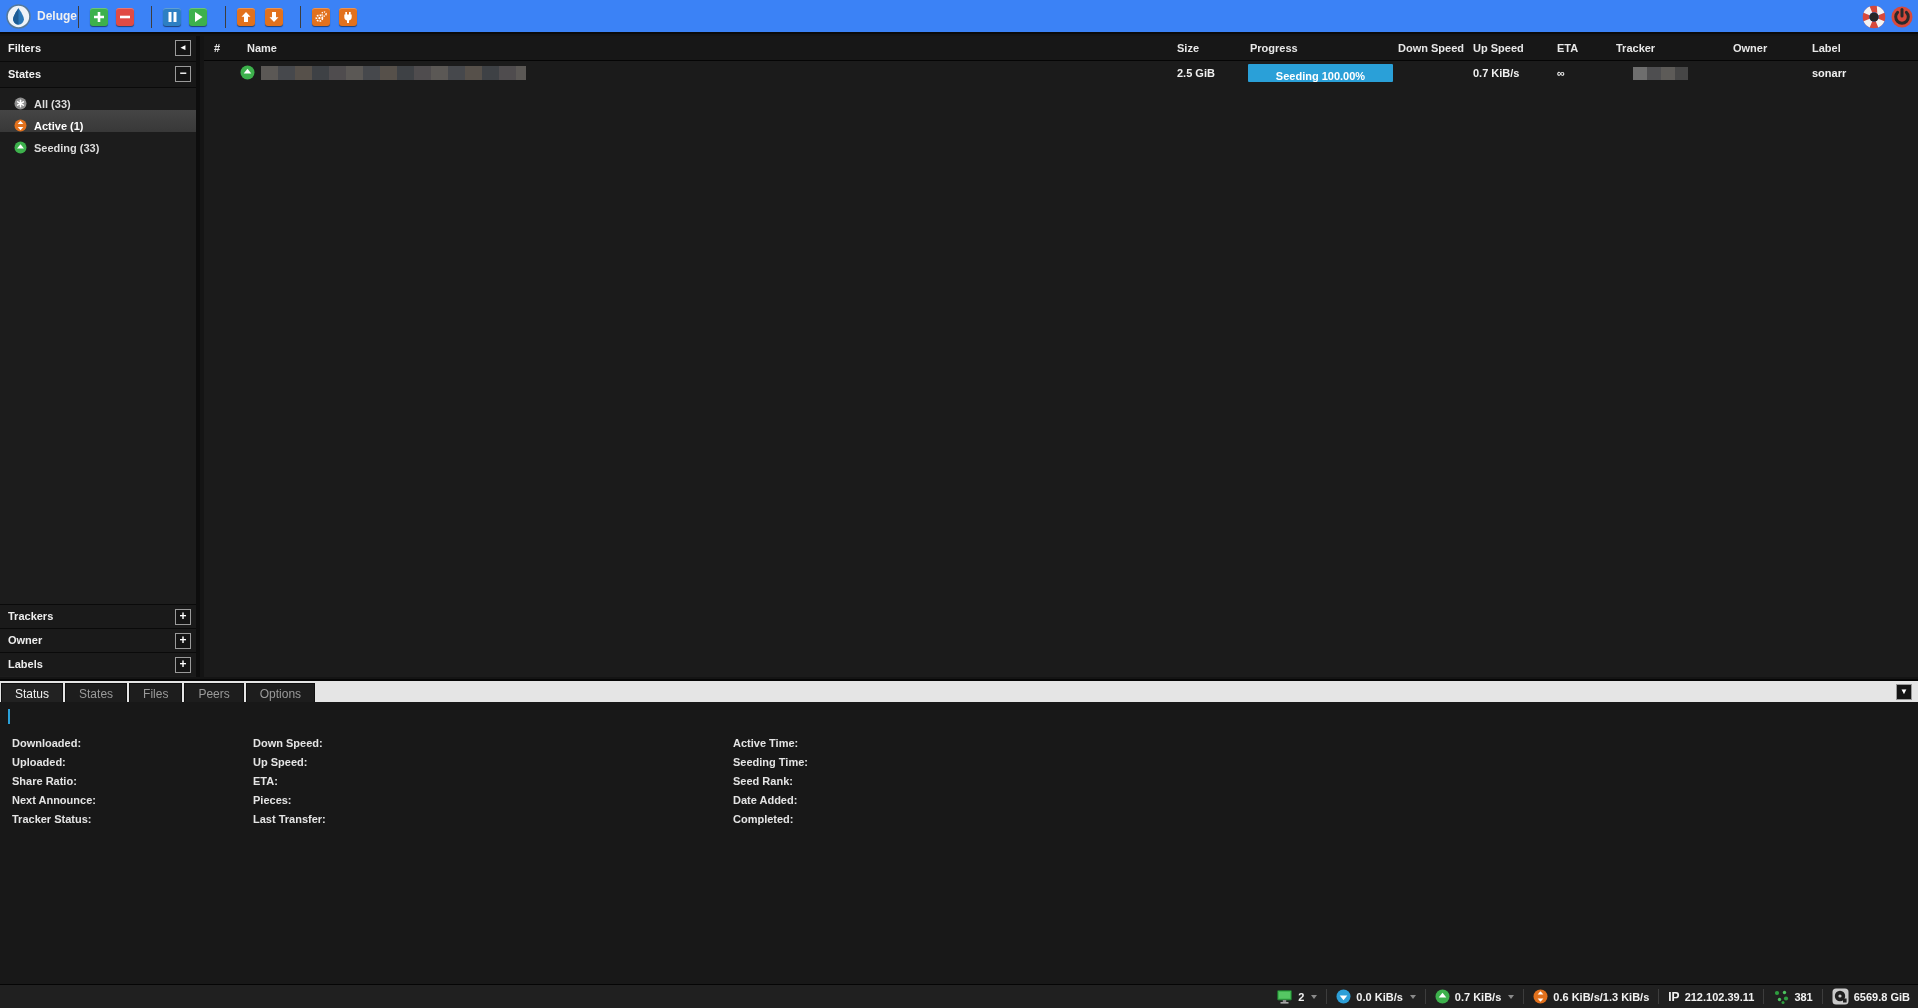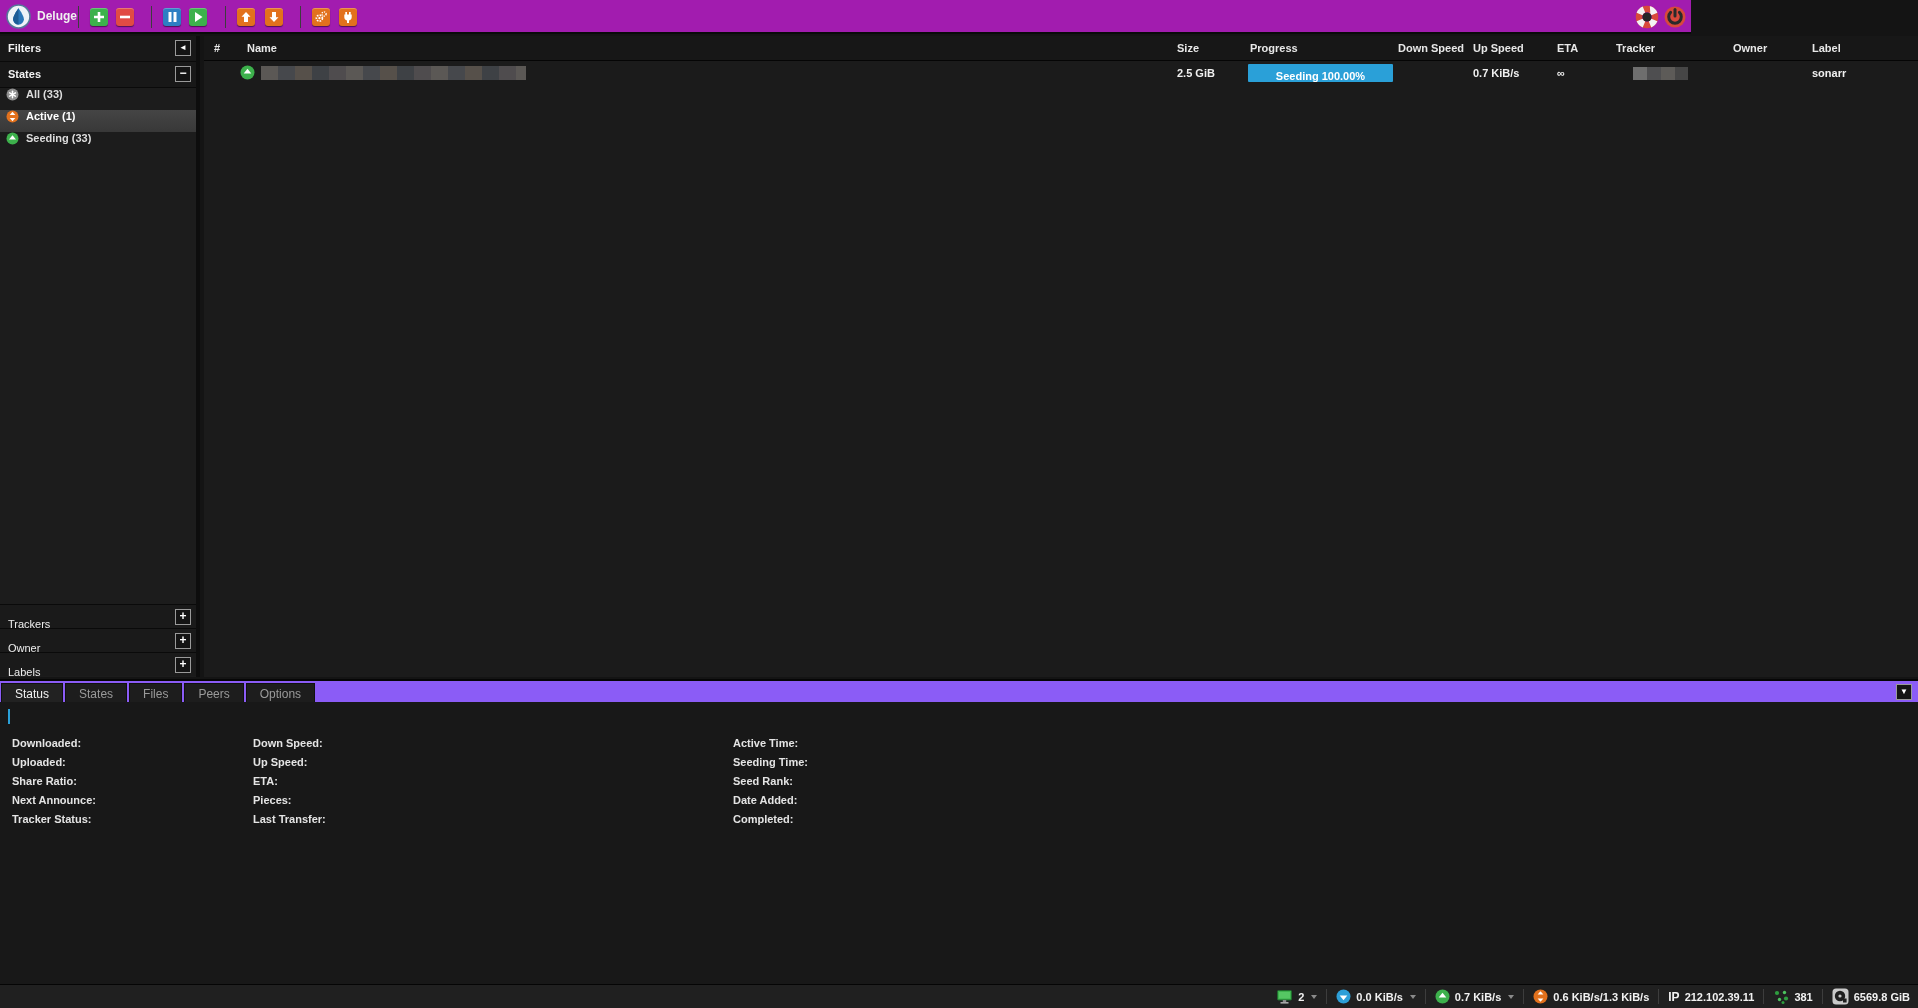--- a/index.html
+++ b/index.html
@@ -1,21 +1,21 @@
 <!DOCTYPE html>
 <html><head>
 <meta charset="utf-8">
 <style>
   * { margin:0; padding:0; box-sizing:border-box; }
   html,body { width:1918px; height:1008px; background:#141414; overflow:hidden;
               font-family:"Liberation Sans", sans-serif; }
 
   
-  #toolbar { position:absolute; left:0; top:0; width:1691px; height:34px;
-             background:#a21caf; border-bottom:2px solid #0a0a0a; }
+  #toolbar { position:absolute; left:0; top:0; width:1918px; height:34px;
+             background:#3b82f6; border-bottom:2px solid #0a0a0a; }
   #logo { position:absolute; left:6px; top:4px; width:25px; height:25px; }
   #app-title { position:absolute; left:37px; top:9px; color:#f0f0f0; font-size:12px; font-weight:bold; }
   .tsep { position:absolute; top:6px; width:1px; height:22px; background:#3d3d3d; }
   .tbtn { position:absolute; top:8px; width:18px; height:18px; border-radius:3px;
           display:flex; align-items:center; justify-content:center; cursor:pointer;
           box-shadow:inset 0 1px 0 rgba(255,255,255,.25), 0 1px 1px rgba(0,0,0,.5); }
   .tool-right { position:absolute; top:5px; width:24px; height:24px; cursor:pointer; }
 
   
   #sidebar { position:absolute; left:0; top:36px; width:200px; height:641px;
@@ -24,29 +24,29 @@
                  background:#181818; }
   .side-header .hl { position:absolute; left:8px; top:6px; color:#f2f2f2;
                      font-size:11px; font-weight:bold; }
   .panel-btn { position:absolute; right:5px; top:4px; width:16px; height:16px;
                border:1px solid #9a9a9a; background:#141414; color:#fff;
                text-align:center; cursor:pointer; }
   .panel-btn.arrow-left::before  { content:"◄"; font-size:8px; line-height:14px; display:block; }
   .panel-btn.minus::before       { content:"−"; font-size:12px; font-weight:bold; line-height:13px; display:block; }
   .panel-btn.plus::before        { content:"+"; font-size:12px; font-weight:bold; line-height:13px; display:block; }
   .panel-btn.arrow-down::before  { content:"▼"; font-size:8px; line-height:14px; display:block; }
-  .state-row { position:relative; height:22px; display:flex; align-items:flex-start;
-               padding-left:6px; gap:7px; cursor:pointer; }
+  .state-row { position:relative; height:22px; display:flex; align-items:flex-end;
+               padding-left:14px; gap:7px; cursor:pointer; }
   .state-row .lbl { color:#dcdcdc; font-size:11px; font-weight:bold; }
   .state-row.selected { background:linear-gradient(#454545,#383838); }
   .state-row.selected .lbl { color:#ffffff; }
   .bottom-sections { position:absolute; left:0; bottom:1px; width:196px; }
   .section-row { position:relative; height:24px; border-top:1px solid #0a0a0a;
                  background:#1a1a1a; cursor:pointer; }
-  .section-row .hl { position:absolute; left:8px; top:5px; color:#ededed; font-size:11px; font-weight:normal;margin-top:8px; }
+  .section-row .hl { position:absolute; left:8px; top:5px; color:#ededed; font-size:11px; font-weight:bold; }
 
   
   #main { position:absolute; left:204px; top:36px; width:1714px; height:641px; background:#1b1b1b; }
   #grid-header { position:absolute; left:0; top:0; width:1714px; height:25px;
                  background:#171717; border-bottom:1px solid #050505; }
   .col-h { position:absolute; top:6px; color:#e8e8e8; font-size:11px; font-weight:bold; cursor:pointer; }
   #torrent-row { position:absolute; left:0; top:26px; width:1714px; height:22px; cursor:pointer; }
   .cell { position:absolute; top:5px; color:#f0f0f0; font-size:11px; font-weight:bold; }
   .name-blur { position:absolute; left:57px; top:4px; width:265px; height:14px;
                background:repeating-linear-gradient(90deg,#5b5855 0 17px,#46484c 17px 34px,
@@ -55,21 +55,21 @@
                   background:linear-gradient(90deg,#6e6e6e 0 14px,#4e4e50 14px 28px,
                              #5d5b58 28px 42px,#464646 42px 55px); }
   .progress-wrap { position:absolute; left:1044px; top:2px; width:145px; height:18px;
                    background:#2aa0d8; border-radius:1px; display:flex; align-items:flex-end;
                    justify-content:center; }
   .progress-wrap span { color:#ffffff; font-size:11px; font-weight:bold; }
   .state-dot { position:absolute; left:36px; top:3px; }
 
   
   #tabsbar { position:absolute; left:0; top:679px; width:1918px; height:32px;
-             background:#8b5cf6; border-top:2px solid #060606; border-bottom:1px solid #060606; }
+             background:#e5e5e5; border-top:2px solid #060606; border-bottom:1px solid #060606; }
   .tab { position:relative; float:left; margin:2px 1px 0 1px; padding:3px 13px 4px 13px;
          font-size:12px; color:#9a9a9a; cursor:pointer; background:#1d1d1d;
          border:1px solid #101010; border-bottom:none; }
   .tab.active { color:#f2f2f2; background:#222; }
   #tabsbar .panel-btn { top:3px; right:6px; }
 
   
   #status-panel { position:absolute; left:0; top:702px; width:1918px; height:282px; background:#181818; }
   #status-caret { position:absolute; left:8px; top:7px; width:2px; height:15px; background:#2aa0d8; }
   .stat-col { position:absolute; top:32px; }

